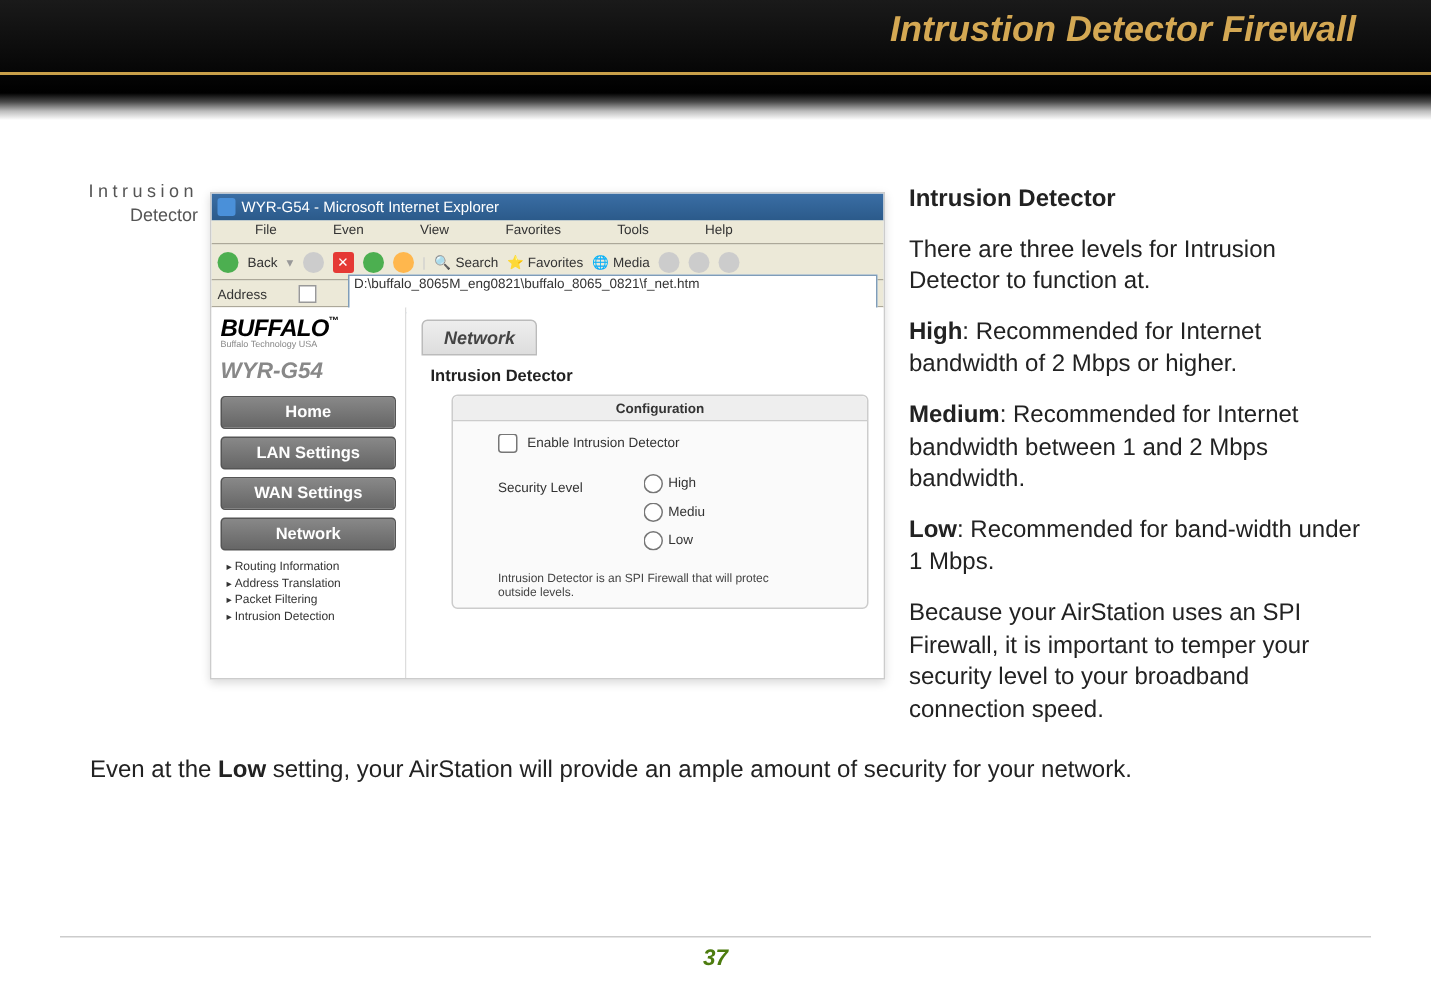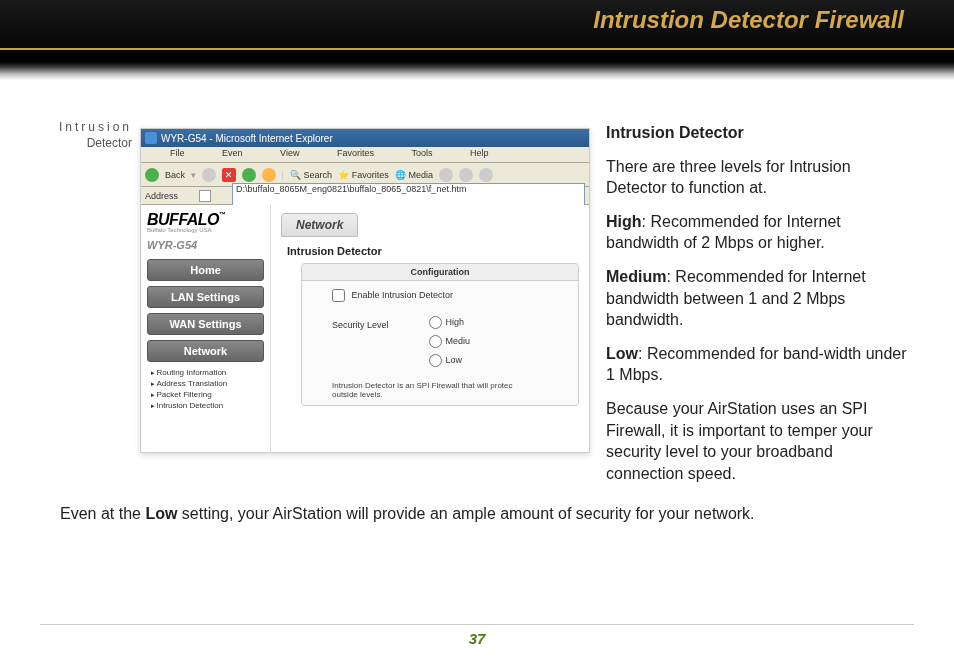--- a/index.html
+++ b/index.html
@@ -152,21 +152,21 @@
     font-weight: 900;
     font-style: italic;
     font-size: 16px;
     letter-spacing: -0.5px;
     color: #000;
   }
   .brand .tm { font-size: 7px; font-style: normal; vertical-align: top; }
   .brand-sub { font-size: 6px; color: #888; margin-top: -2px; }
   .model {
     color: #888;
-    font-size: 11px;
+    font-size: 15px;
     font-weight: bold;
     margin: 6px 0 8px;
     font-style: italic;
   }
   .nav-btn {
     background: linear-gradient(#888, #666);
     color: #fff;
     font-size: 11px;
     font-weight: bold;
     text-align: center;

